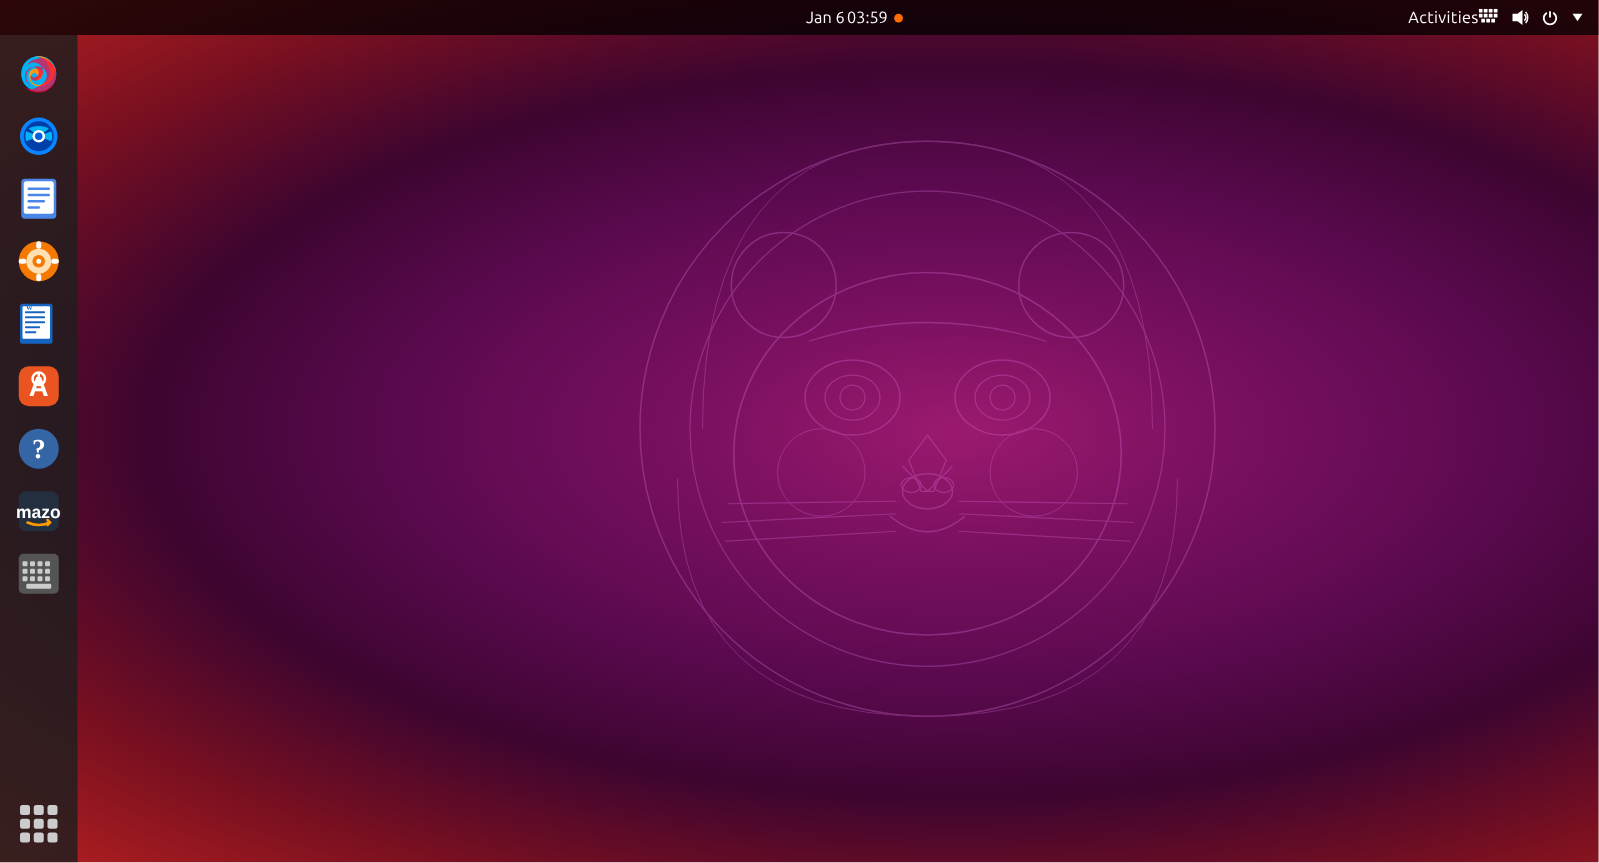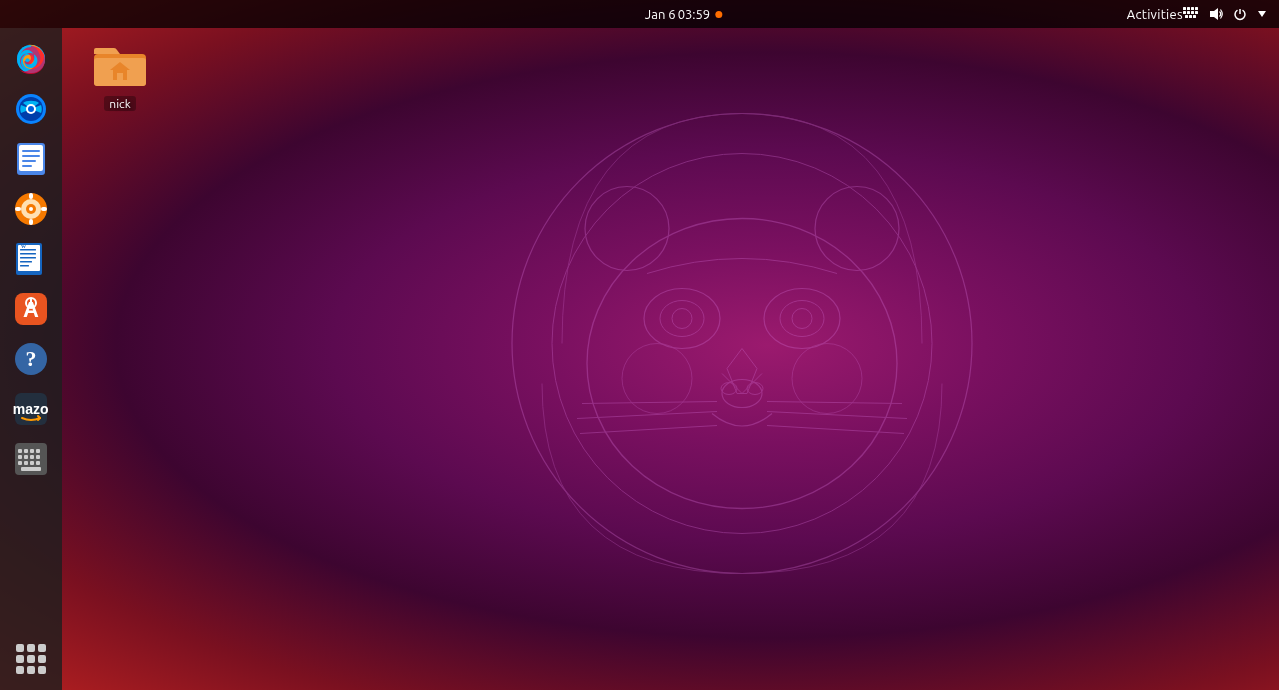--- a/index.html
+++ b/index.html
@@ -440,33 +440,16 @@
           <span></span>
         <span></span>
           <span></span>
           <span></span>
       </div>
     </div>
   </div>
 
   <div id="desktop-icons">
 
-    <div class="desktop-icon">
-      <div class="icon-img">
-        <svg width="52" height="44" viewBox="0 0 52 44" xmlns="http://www.w3.org/2000/svg">
-
-          <rect x="0" y="10" width="52" height="32" rx="4" fill="#e8852a"></rect>
-
-          <path d="M0 10 L0 6 Q0 4 2 4 L20 4 Q22 4 23 6 L26 10Z" fill="#f0a050"></path>
-
-          <rect x="0" y="14" width="52" height="28" rx="3" fill="#f0a050"></rect>
-
-          <polygon points="26,18 16,26 36,26" fill="#e8852a"></polygon>
-          <rect x="19" y="26" width="14" height="10" fill="#e8852a"></rect>
-          <rect x="23" y="29" width="6" height="7" fill="#f0a050"></rect>
-        </svg>
-      </div>
-      <span class="icon-label">nick</span>
-    </div>
 
   </div>
 
 </div>
 
 </body></html>

